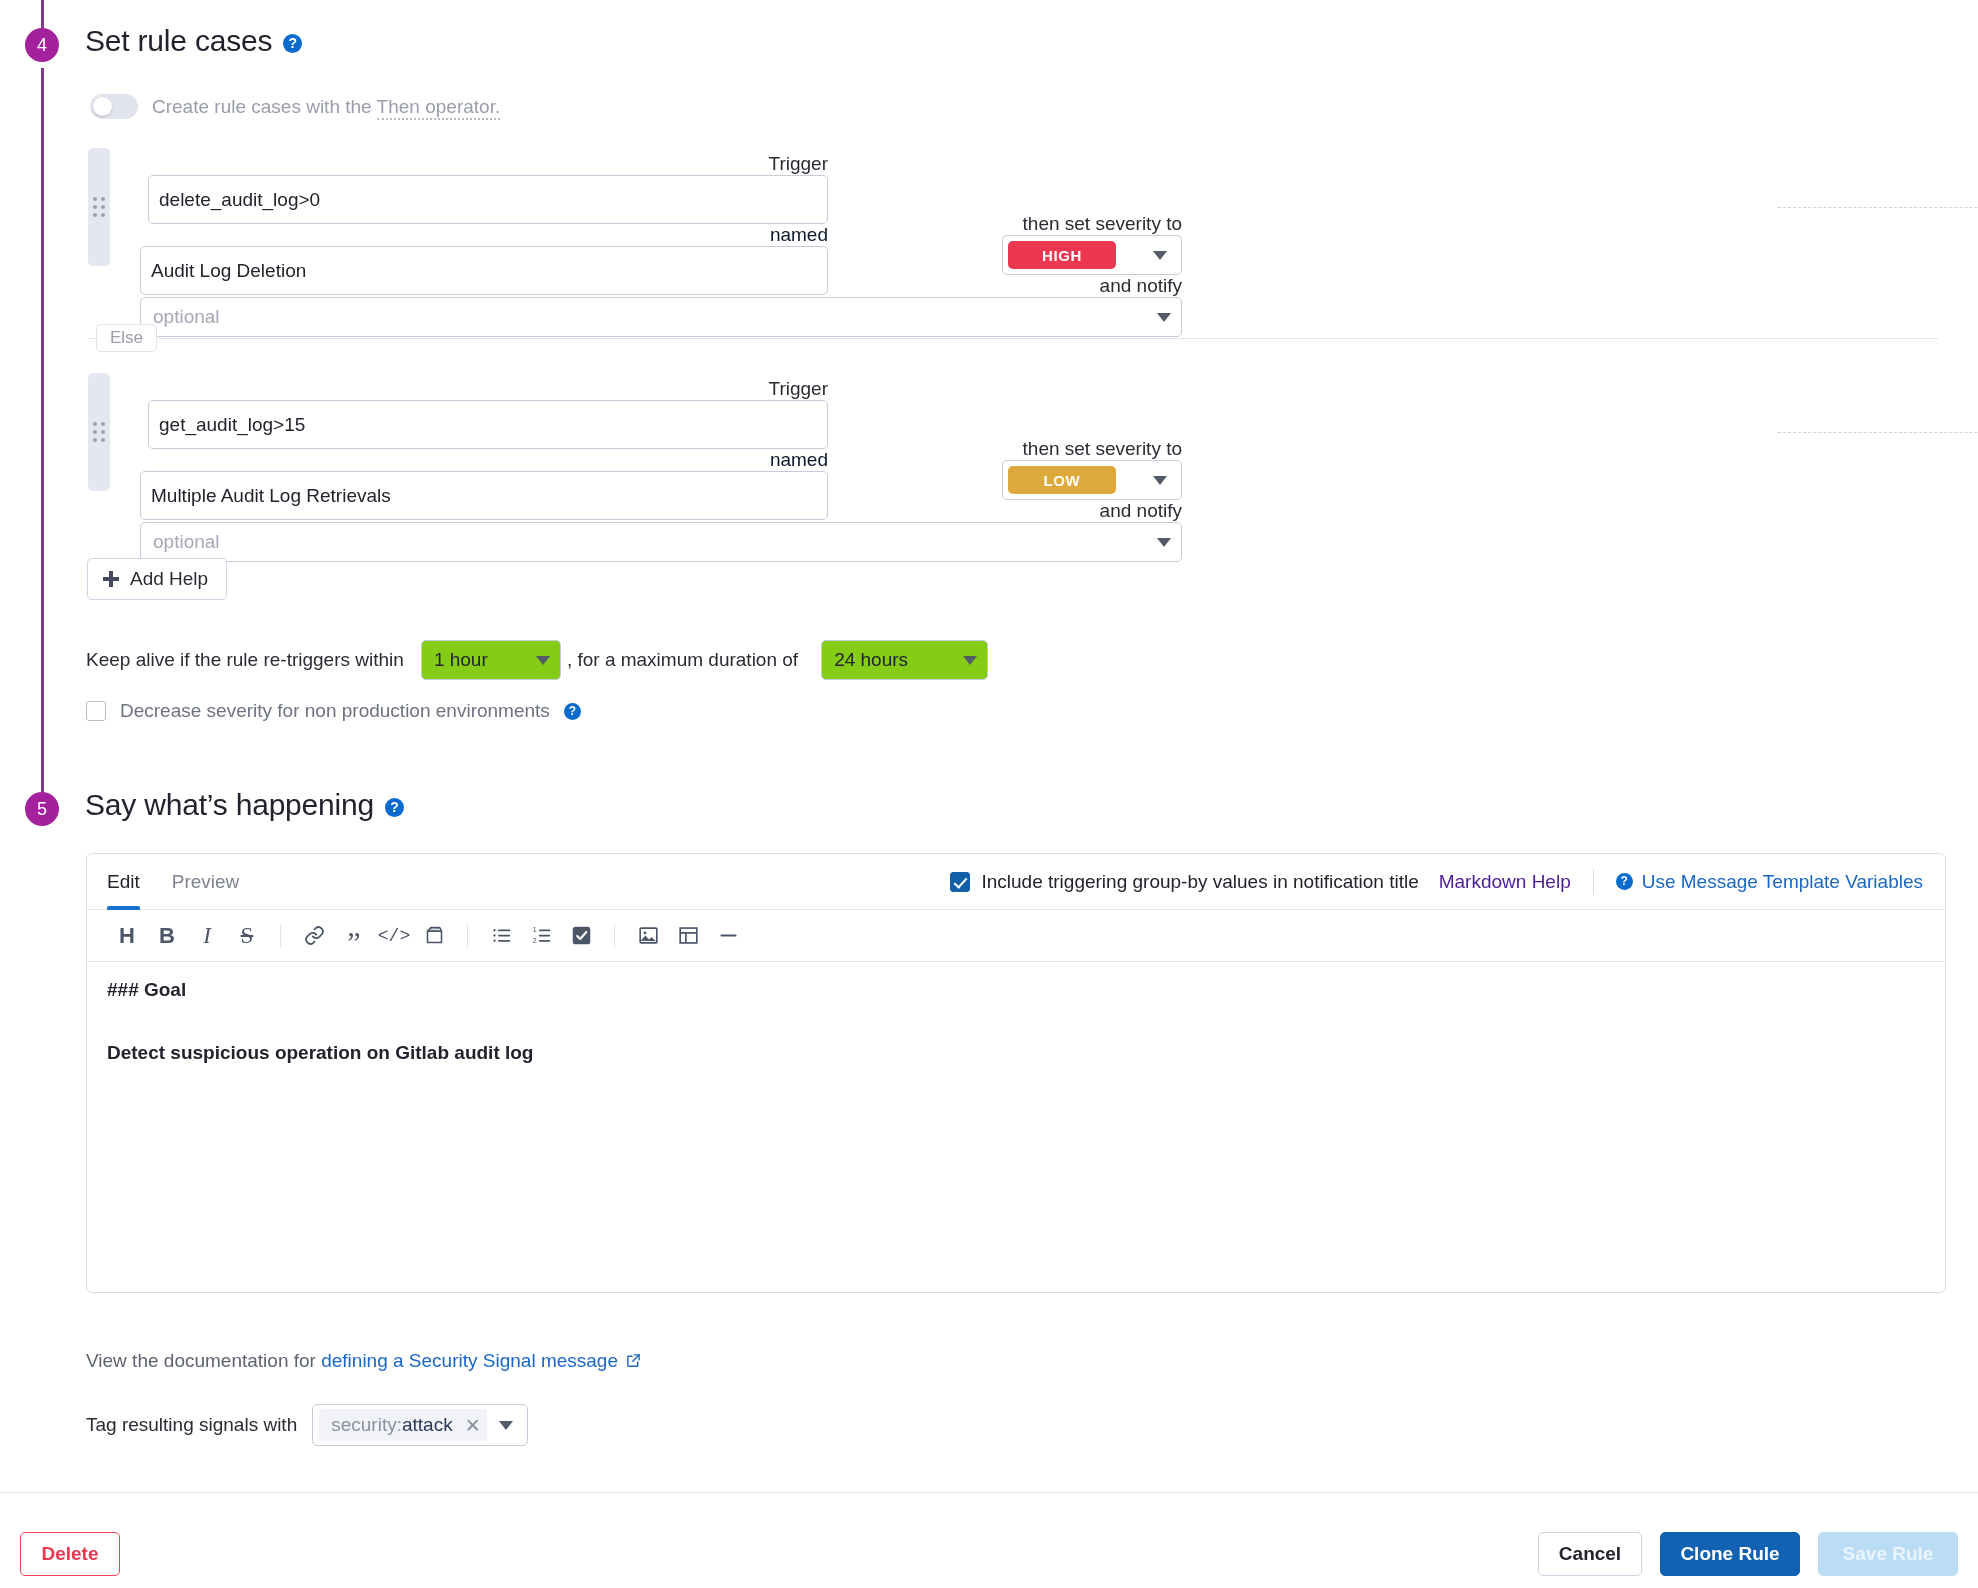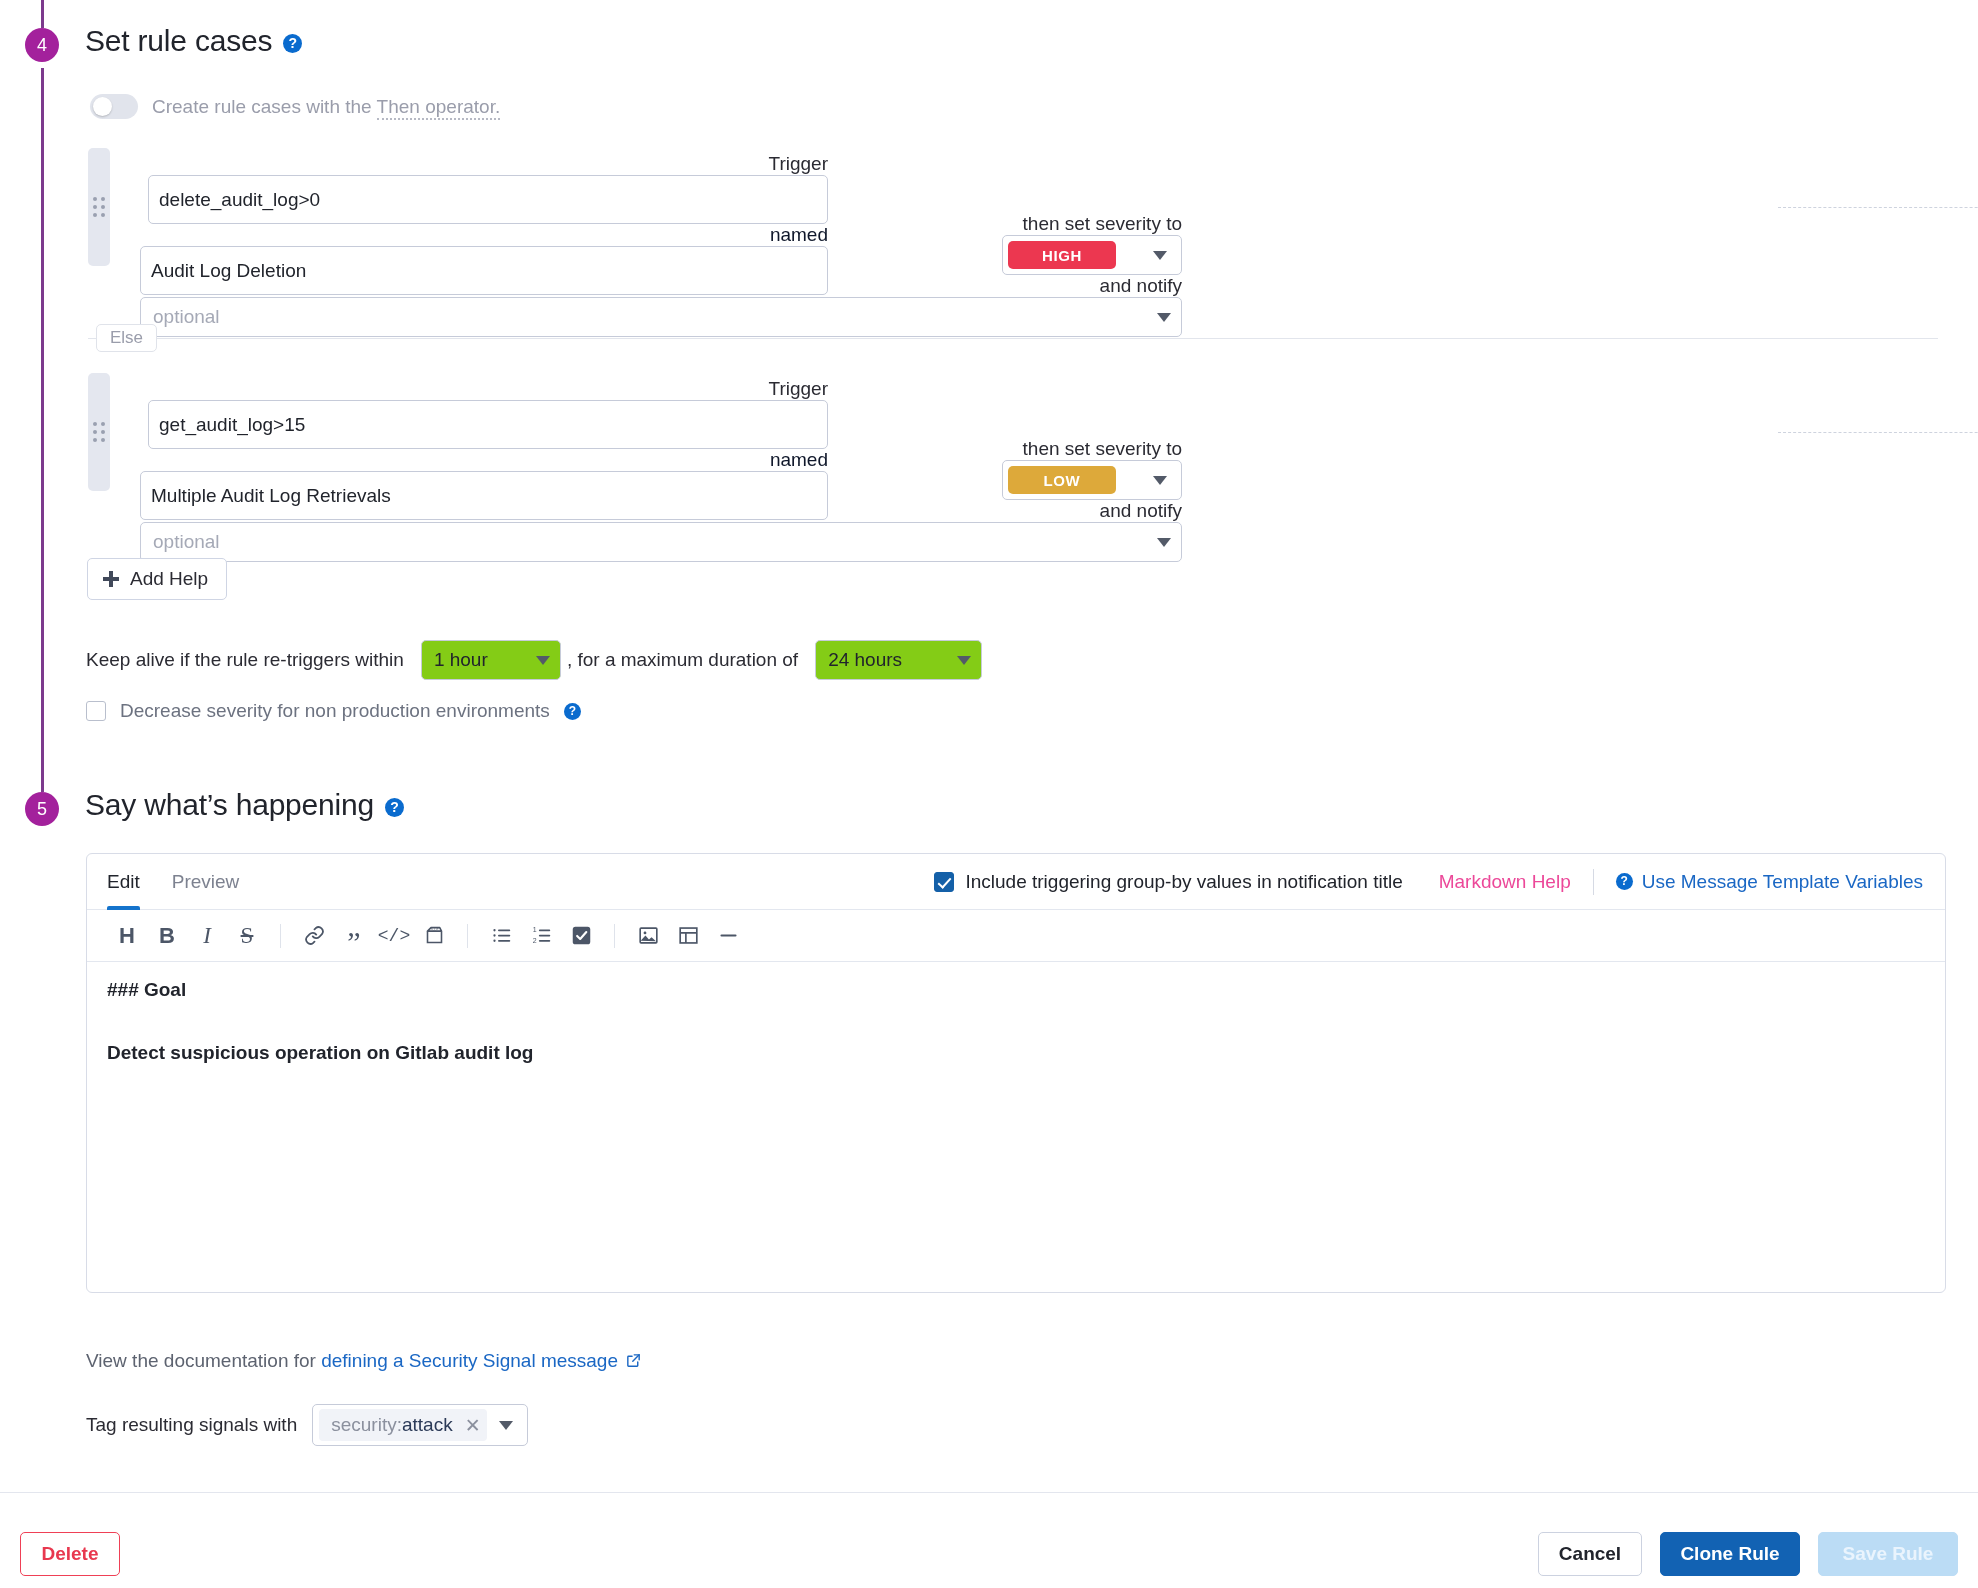--- a/index.html
+++ b/index.html
@@ -247,21 +247,21 @@
     border: 1px solid #c6cbd9;
     border-radius: 5px;
     height: 40px;
     background: #84cc16;
     padding: 0 0 0 12px;
     cursor: pointer;
     font-size: 19px;
     color: #21242c;
   }
   .sel.w1 { width: 140px; margin: 0 6px 0 17px; }
-  .sel.w2 { width: 167px; margin-left: 17px; }
+  .sel.w2 { width: 167px; margin-left: 23px; }
 
   .decrease-row {
     position: absolute;
     left: 86px; top: 700px;
     display: flex; align-items: center; gap: 14px;
     font-size: 19px; color: #6c7280;
   }
   .chk {
     width: 20px; height: 20px;
     border: 1px solid #b9bfcd;
@@ -315,21 +315,21 @@
     height: 4px;
     background: #1473cc;
     border-radius: 2px 2px 0 0;
   }
   .head-right {
     margin-left: auto;
     display: flex; align-items: center; gap: 0;
     font-size: 19px;
   }
   .inc-label { color: #21242c; margin-left: 11px; }
-  .md-help { color: #ec4899; margin-left: 36px; cursor: pointer; }
+  .md-help { color: #4c1d95; margin-left: 20px; cursor: pointer; }
   .vsep { width: 1px; height: 26px; background: #d6dae4; margin: 0 22px; }
   .tmpl-link { color: #1a67c4; cursor: pointer; margin-left: 9px; }
 
   .title-input {
     width: 100%;
     border: none;
     border-bottom: 1px solid #e3e7ef;
     height: 52px;
     padding: 0 20px;
     font-size: 19px;

